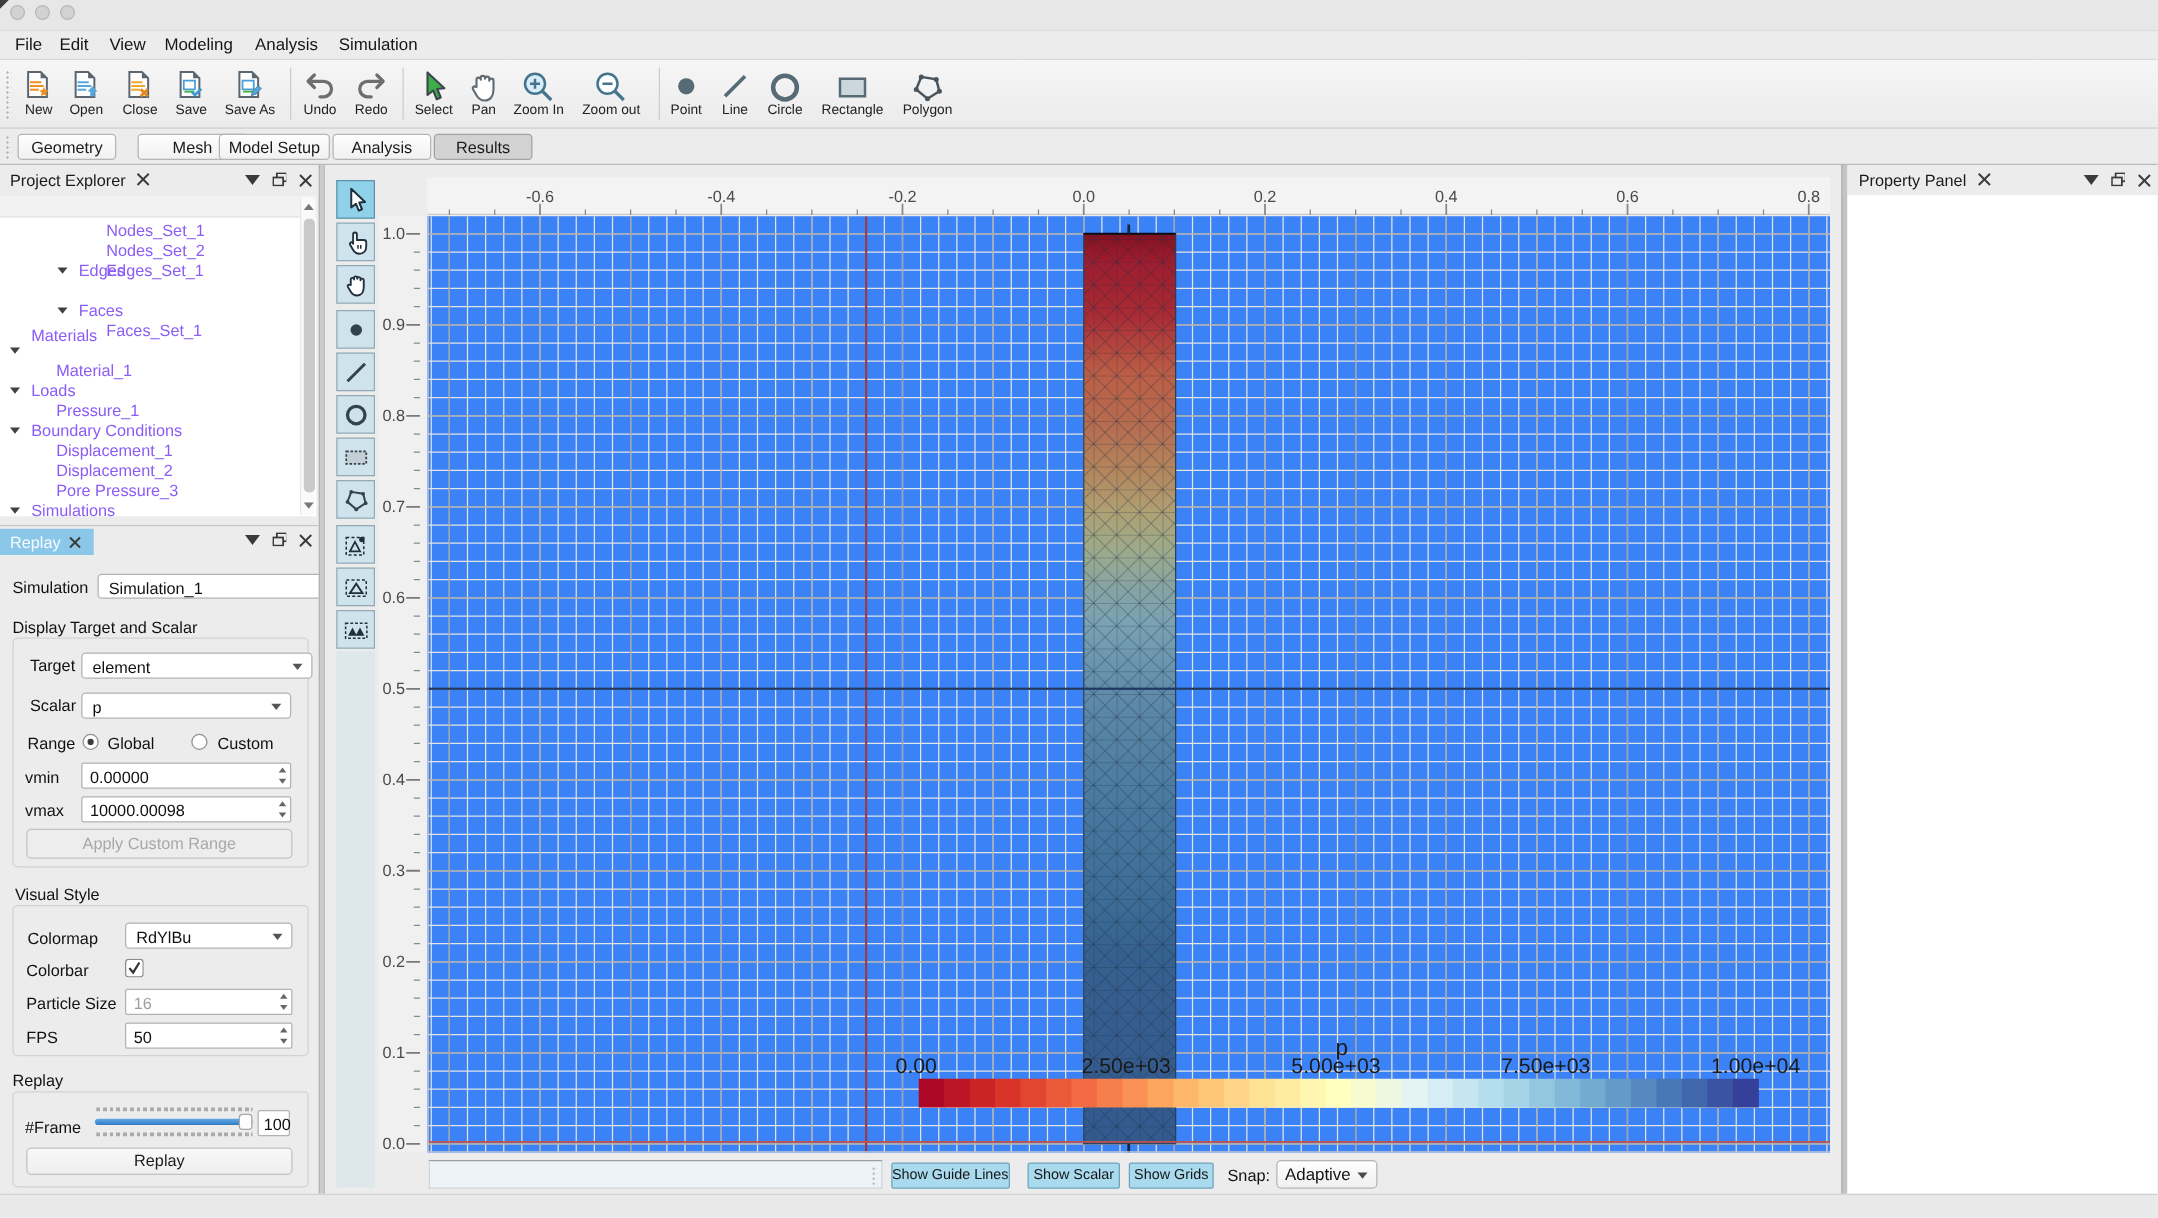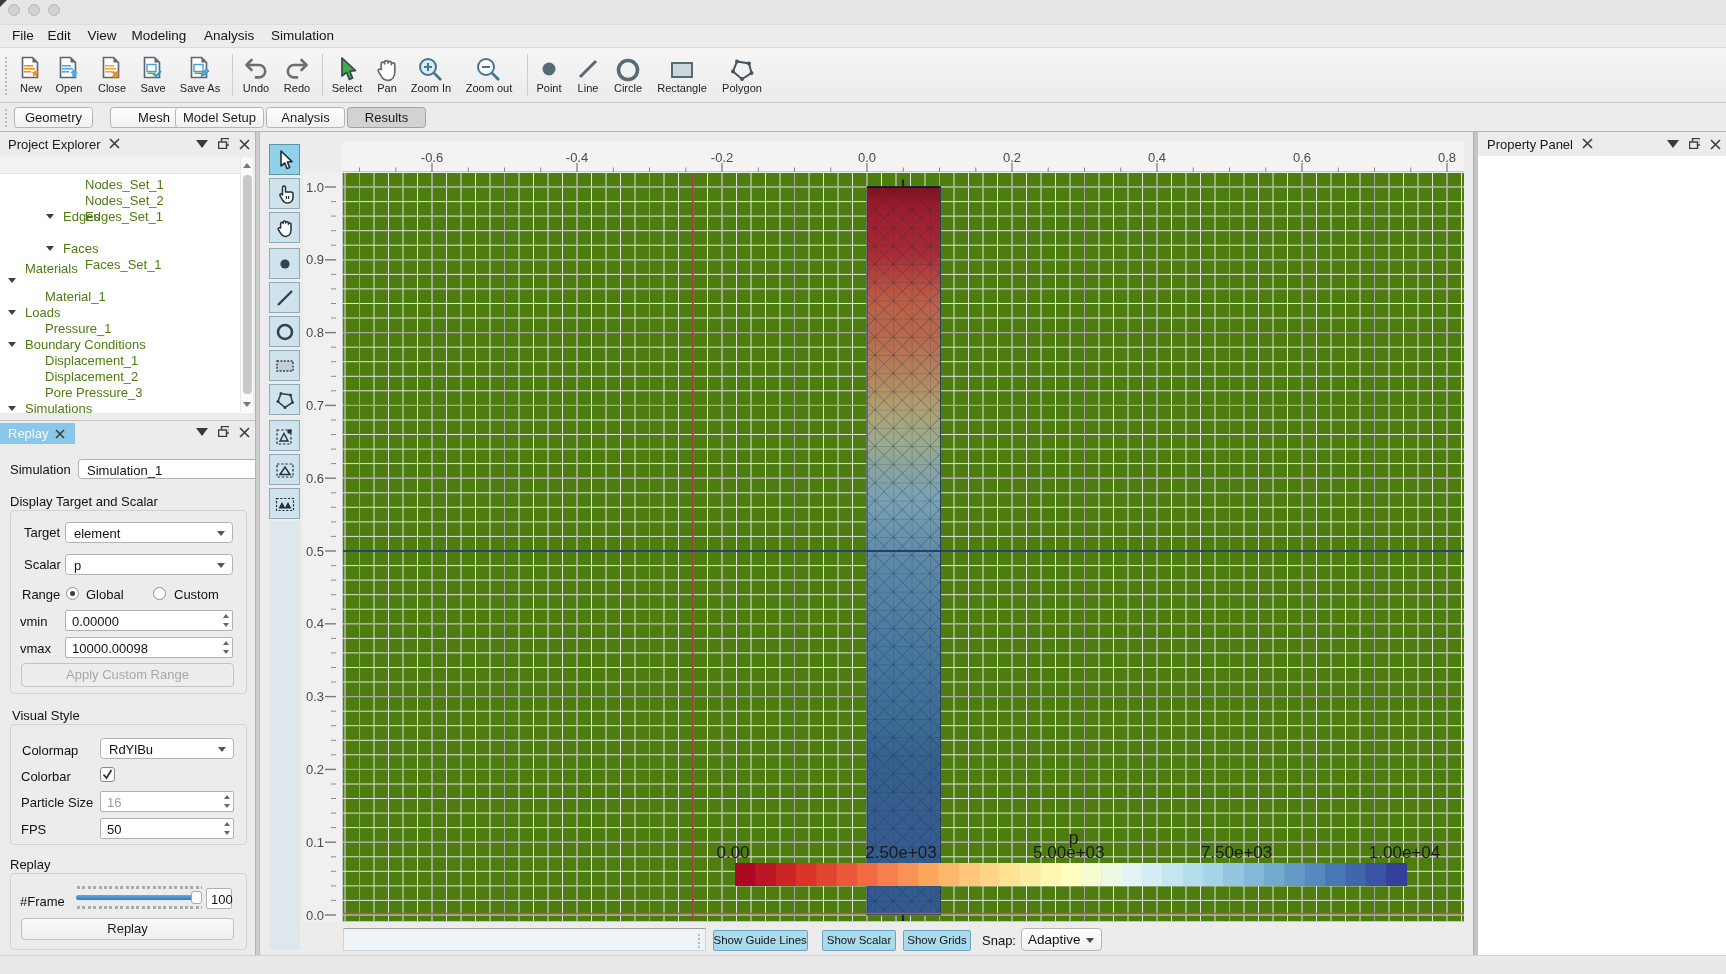--- a/index.html
+++ b/index.html
@@ -21,21 +21,21 @@
 #leftdock { position:absolute; left:0; top:132px; width:255px; height:842px; background:#ececec; }
 .dtitle { position:absolute; left:0; width:100%; height:23px; background:#ececec; font-size:13px; color:#1a1a1a; }
 .dtext { position:absolute; left:8px; top:4px; }
 .dx { position:absolute; top:5px; width:11px; height:11px; }
 .dbtns { position:absolute; top:4px; right:0; width:54px; height:16px; }
 .arr-dn { position:absolute; width:0; height:0; border-left:6.5px solid transparent; border-right:6.5px solid transparent; border-top:8px solid #3a3a3a; }
 .restore { position:absolute; width:11px; height:11px; }
 svg.xicon line { stroke:#3a3a3a; stroke-width:1.6; }
 #pe-tree { position:absolute; left:0; top:25px; width:253px; height:256px; background:#fff; }
 #pe-band { position:absolute; left:0; top:0; width:253px; height:17px; background:#f2f2f2; border-bottom:1px solid #e4e4e4; }
-.titem { position:absolute; font-size:13px; color:#4d7c0f; white-space:nowrap; }
+.titem { position:absolute; font-size:13px; color:#8b5cf6; white-space:nowrap; }
 .texp { position:absolute; width:0; height:0; border-left:4.5px solid transparent; border-right:4.5px solid transparent; border-top:5.5px solid #404040; }
 #pe-sb { position:absolute; right:1px; top:1px; width:12px; height:254px; background:#fafafa; border-left:1px solid #e8e8e8; }
 #pe-thumb { position:absolute; left:1.5px; top:17px; width:9px; height:219px; background:#c9c9c9; border-radius:4px; }
 .sbarr { position:absolute; left:2px; width:0; height:0; border-left:4px solid transparent; border-right:4px solid transparent; }
 
 #replay { position:absolute; left:0; top:288px; width:255px; height:554px; background:#ececec; border-top:1px solid #c4c4c4; }
 #rtab { position:absolute; left:0; top:2px; width:75px; height:21px; background:#8bc7e9; color:#f6fbff; font-size:13px; }
 .label { position:absolute; font-size:13px; color:#111; white-space:nowrap; }
 .combo { position:absolute; background:#fff; border:1px solid #b2b2b2; border-radius:3.5px; font-size:13px; color:#111; }
 .combo span { position:absolute; left:8px; top:2.5px; }
@@ -52,21 +52,21 @@
 .btn.dis { color:#a8a8a8; background:#ededed; }
 
 #central { position:absolute; left:255px; top:132px; width:1219px; height:842px; background:#ececec; }
 #csplit { position:absolute; left:0; top:0; width:5px; height:823px; background:#cccccc; border-left:1px solid #b3b3b3; border-right:1px solid #bfbfbf; }
 .cstool { position:absolute; left:14px; width:31px; height:31px; background:#cfe3ed; border:1px solid #93aab6; }
 .cstool svg { position:absolute; left:3.5px; top:3.5px; }
 .cstool.sel { background:#8ed1e8; border-color:#5d92a8; }
 #stripbg { position:absolute; left:14px; top:389px; width:31px; height:429px; background:#dde7ec; }
 #topruler { position:absolute; left:87px; top:10px; width:1122px; height:30px; background:#f3f3f3; border-bottom:1px solid #cbcbcb; }
 #leftruler { position:absolute; left:48px; top:41px; width:39px; height:749px; background:#f0f0f0; }
-#cv { position:absolute; left:87px; top:41px; width:1122px; height:749px; background:#4d7c0f; }
+#cv { position:absolute; left:87px; top:41px; width:1122px; height:749px; background:#3b82f6; }
 #bstrip { position:absolute; left:87.5px; top:796px; width:363px; height:23px; background:#eef3f8; border:1px solid #cdd5da; border-top:1px solid #9aa0a4; }
 .sgbtn { position:absolute; top:798px; height:21px; white-space:nowrap; background:#a9daee; border:1px solid #6fa3bd; border-radius:2px; font-size:11.5px; font-weight:400; color:#161616; text-align:center; }
 #snaplab { position:absolute; top:801px; font-size:13px; color:#111; }
 #snapcombo { position:absolute; top:796px; width:81px; height:23px; background:linear-gradient(#fefefe,#f0f0f0); border:1px solid #b5b5b5; border-radius:4px; font-size:13.5px; color:#111; }
 #statusbar { position:absolute; left:0; top:955px; width:100%; height:19px; background:#e9e9e9; border-top:1px solid #d2d2d2; }
 
 #rightdock { position:absolute; left:1478px; top:132px; width:248px; height:842px; background:#ececec; }
 #rsplit { position:absolute; left:1473px; top:132px; width:5px; height:826px; background:#c4c4c4; border-left:1px solid #b0b0b0; }
 #ppcontent { position:absolute; left:0; top:24px; width:100%; height:801px; background:#fff; }
 </style></head>
@@ -304,21 +304,21 @@
     </div>
 
     <div class="label" style="left:10px;top:41px">Simulation</div>
     <div class="combo" style="left:78px;top:38px;width:202px;height:20px">
         <span>Simulation_1</span>
         <div class="ca"></div>
       </div>
     <div class="label" style="left:10px;top:73px">Display Target and Scalar</div>
     <div class="gbox" style="left:10px;top:89px;width:237px;height:184px"></div>
     <div class="label" style="left:24px;top:104px">Target</div>
-    <div class="combo" style="left:65px;top:101px;width:168px;height:21px">
+    <div class="combo" style="left:65px;top:101px;width:185px;height:21px">
         <span>element</span>
         <div class="ca" style="top:8px"></div>
       </div>
     <div class="label" style="left:24px;top:136px">Scalar</div>
     <div class="combo" style="left:65px;top:133px;width:168px;height:21px">
         <span>p</span>
         <div class="ca" style="top:8px"></div>
       </div>
     <div class="label" style="left:22px;top:166px">Range</div>
     <div class="radio on" style="left:66px;top:166px"></div>

